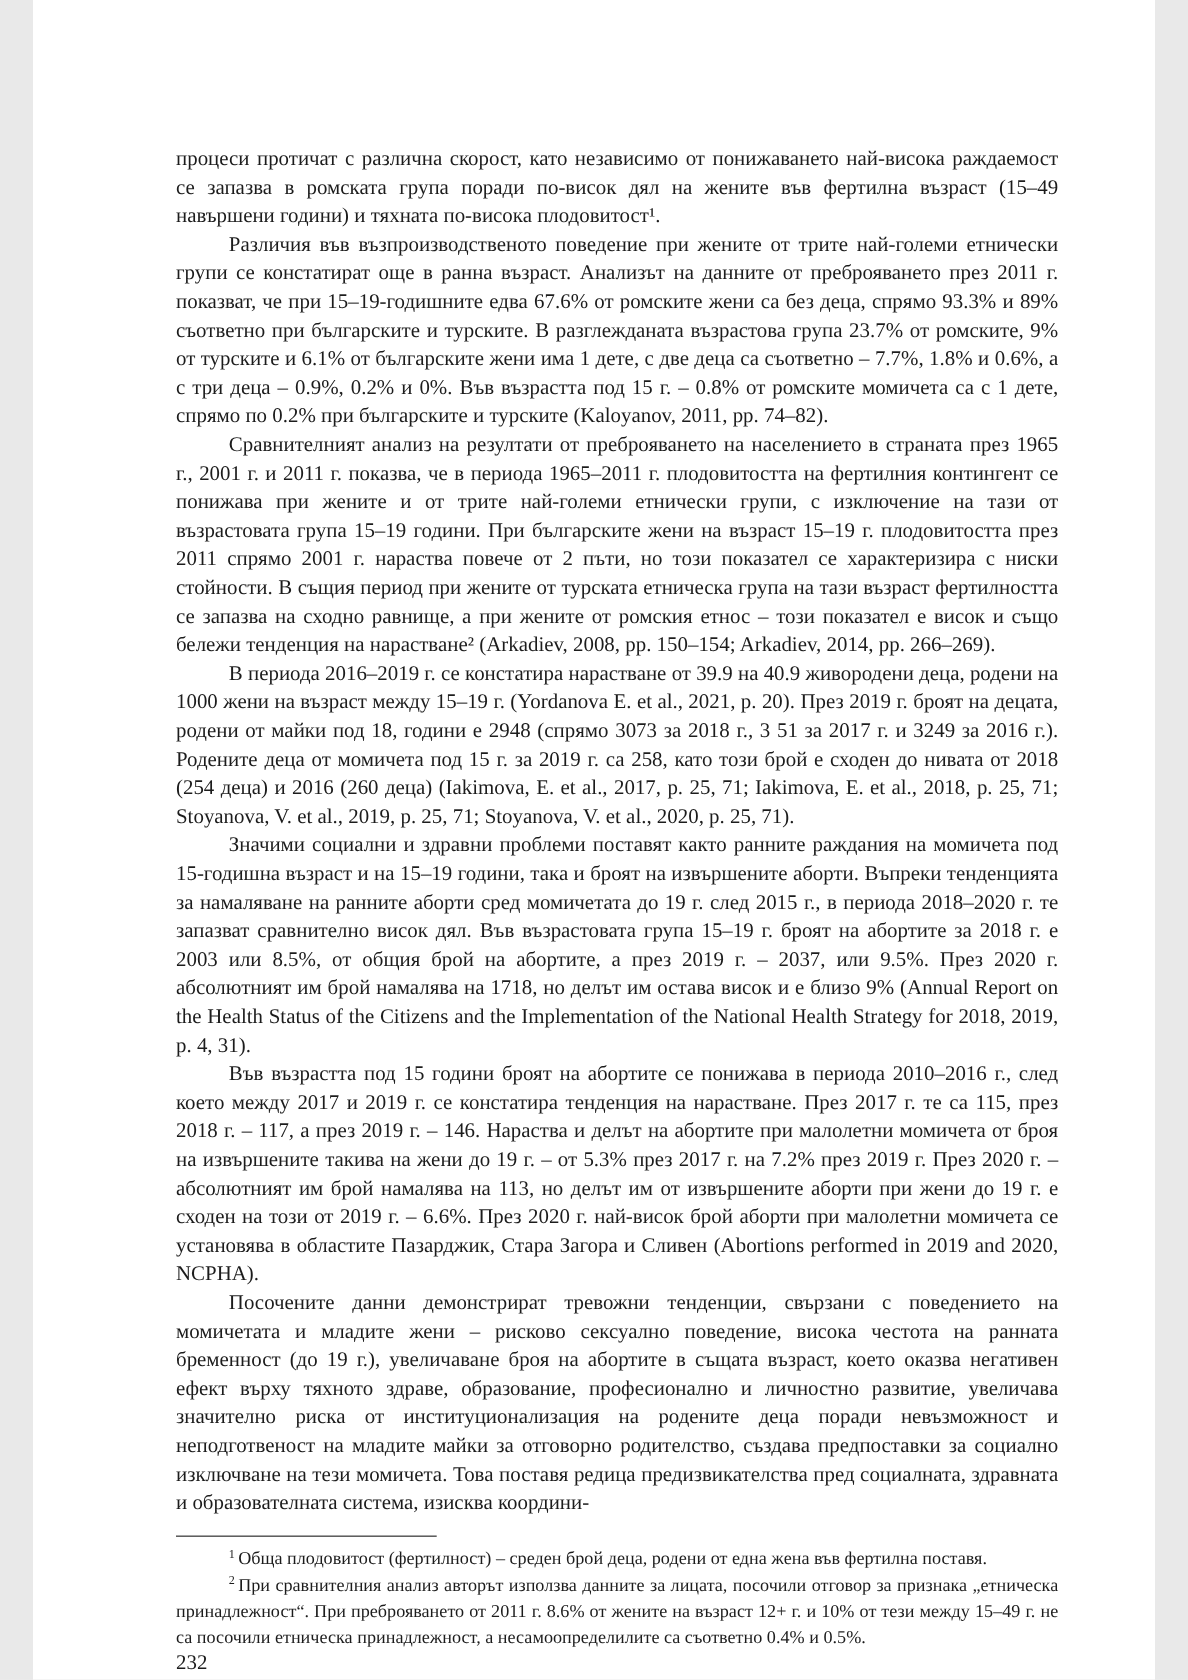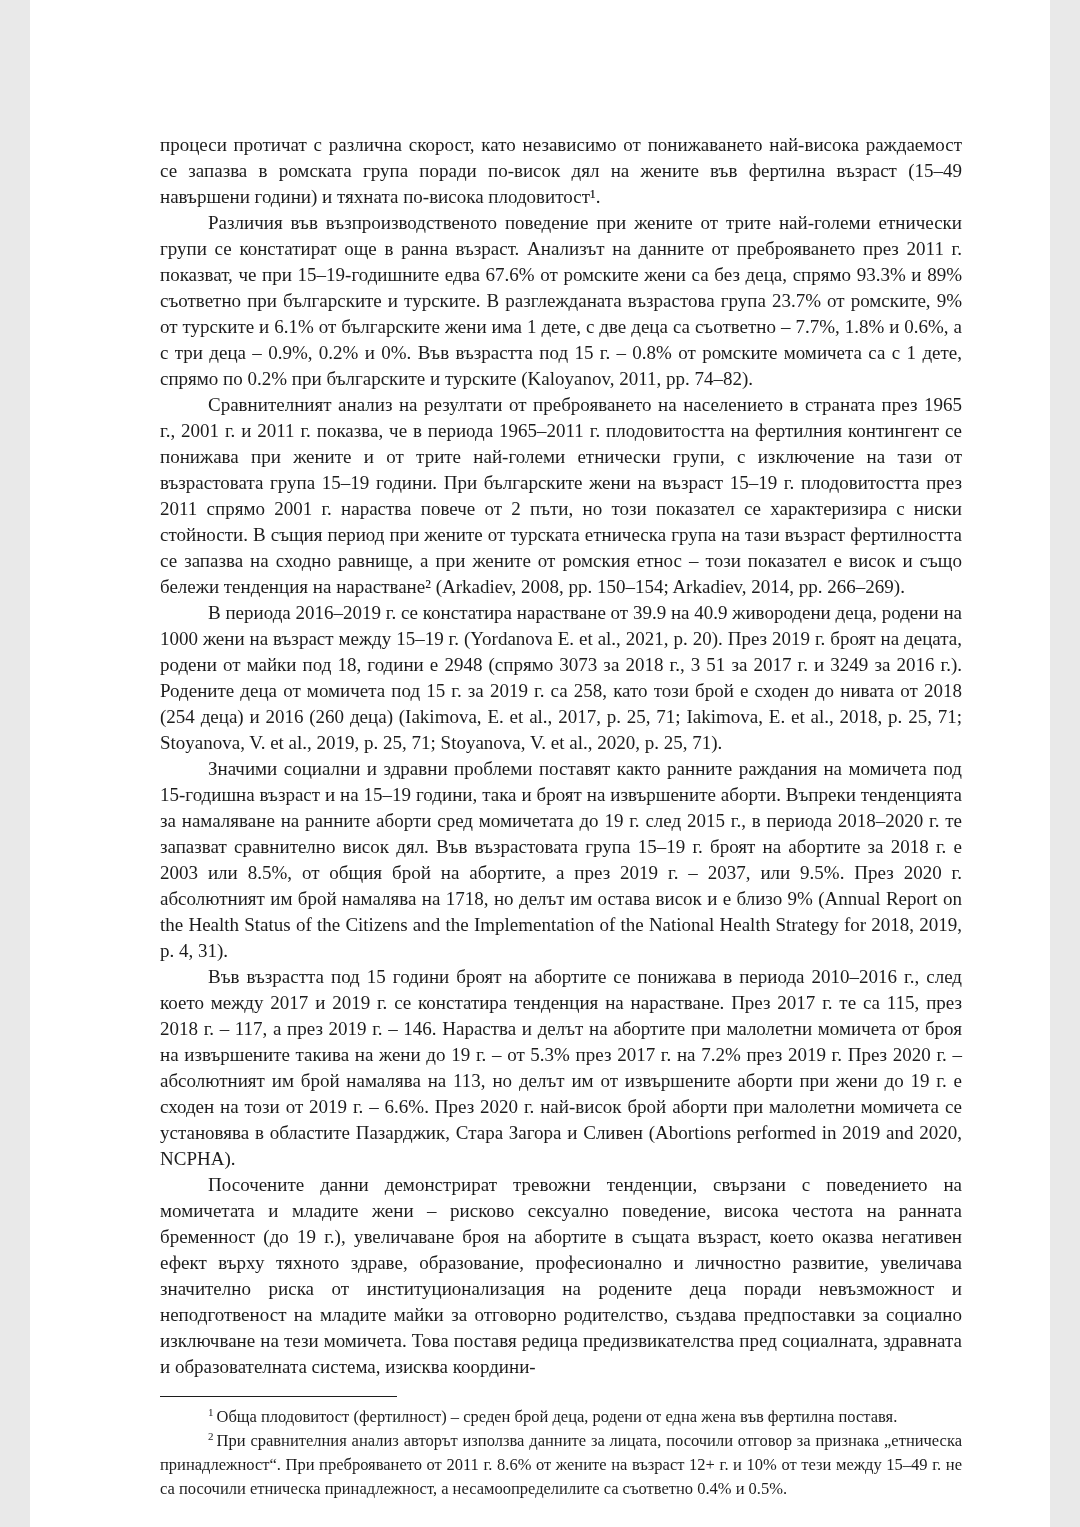--- a/index.html
+++ b/index.html
@@ -75,14 +75,15 @@
     <p class="para">Във възрастта под 15 години броят на абортите се понижава в периода 2010–2016 г., след което между 2017 и 2019 г. се констатира тенденция на нарастване. През 2017 г. те са 115, през 2018 г. – 117, а през 2019 г. – 146. Нараства и делът на абортите при малолетни момичета от броя на извършените такива на жени до 19 г. – от 5.3% през 2017 г. на 7.2% през 2019 г. През 2020 г. – абсолютният им брой намалява на 113, но делът им от извършените аборти при жени до 19 г. е сходен на този от 2019 г. – 6.6%. През 2020 г. най-висок брой аборти при малолетни момичета се установява в областите Пазарджик, Стара Загора и Сливен (Abortions performed in 2019 and 2020, NCPHA).</p>
     <p class="para">Посочените данни демонстрират тревожни тенденции, свързани с поведението на момичетата и младите жени – рисково сексуално поведение, висока честота на ранната бременност (до 19 г.), увеличаване броя на абортите в същата възраст, което оказва негативен ефект върху тяхното здраве, образование, професионално и личностно развитие, увеличава значително риска от институционализация на родените деца поради невъзможност и неподготвеност на младите майки за отговорно родителство, създава предпоставки за социално изключване на тези момичета. Това поставя редица предизвикателства пред социалната, здравната и образователната система, изисква координи-</p>
   </main>
 
   <section class="footnotes">
     <hr class="footnote-rule">
     <p class="footnote"><sup>1</sup><span>Обща плодовитост (фертилност) – среден брой деца, родени от една жена във фертилна поставя.</span></p>
     <p class="footnote"><sup>2</sup><span>При сравнителния анализ авторът използва данните за лицата, посочили отговор за признака „етническа принадлежност“. При преброяването от 2011 г. 8.6% от жените на възраст 12+ г. и 10% от тези между 15–49 г. не са посочили етническа принадлежност, а несамоопределилите са съответно 0.4% и 0.5%.</span></p>
   </section>
 
+  <div class="page-number">232</div>
 
 </div>
 
 </body></html>

